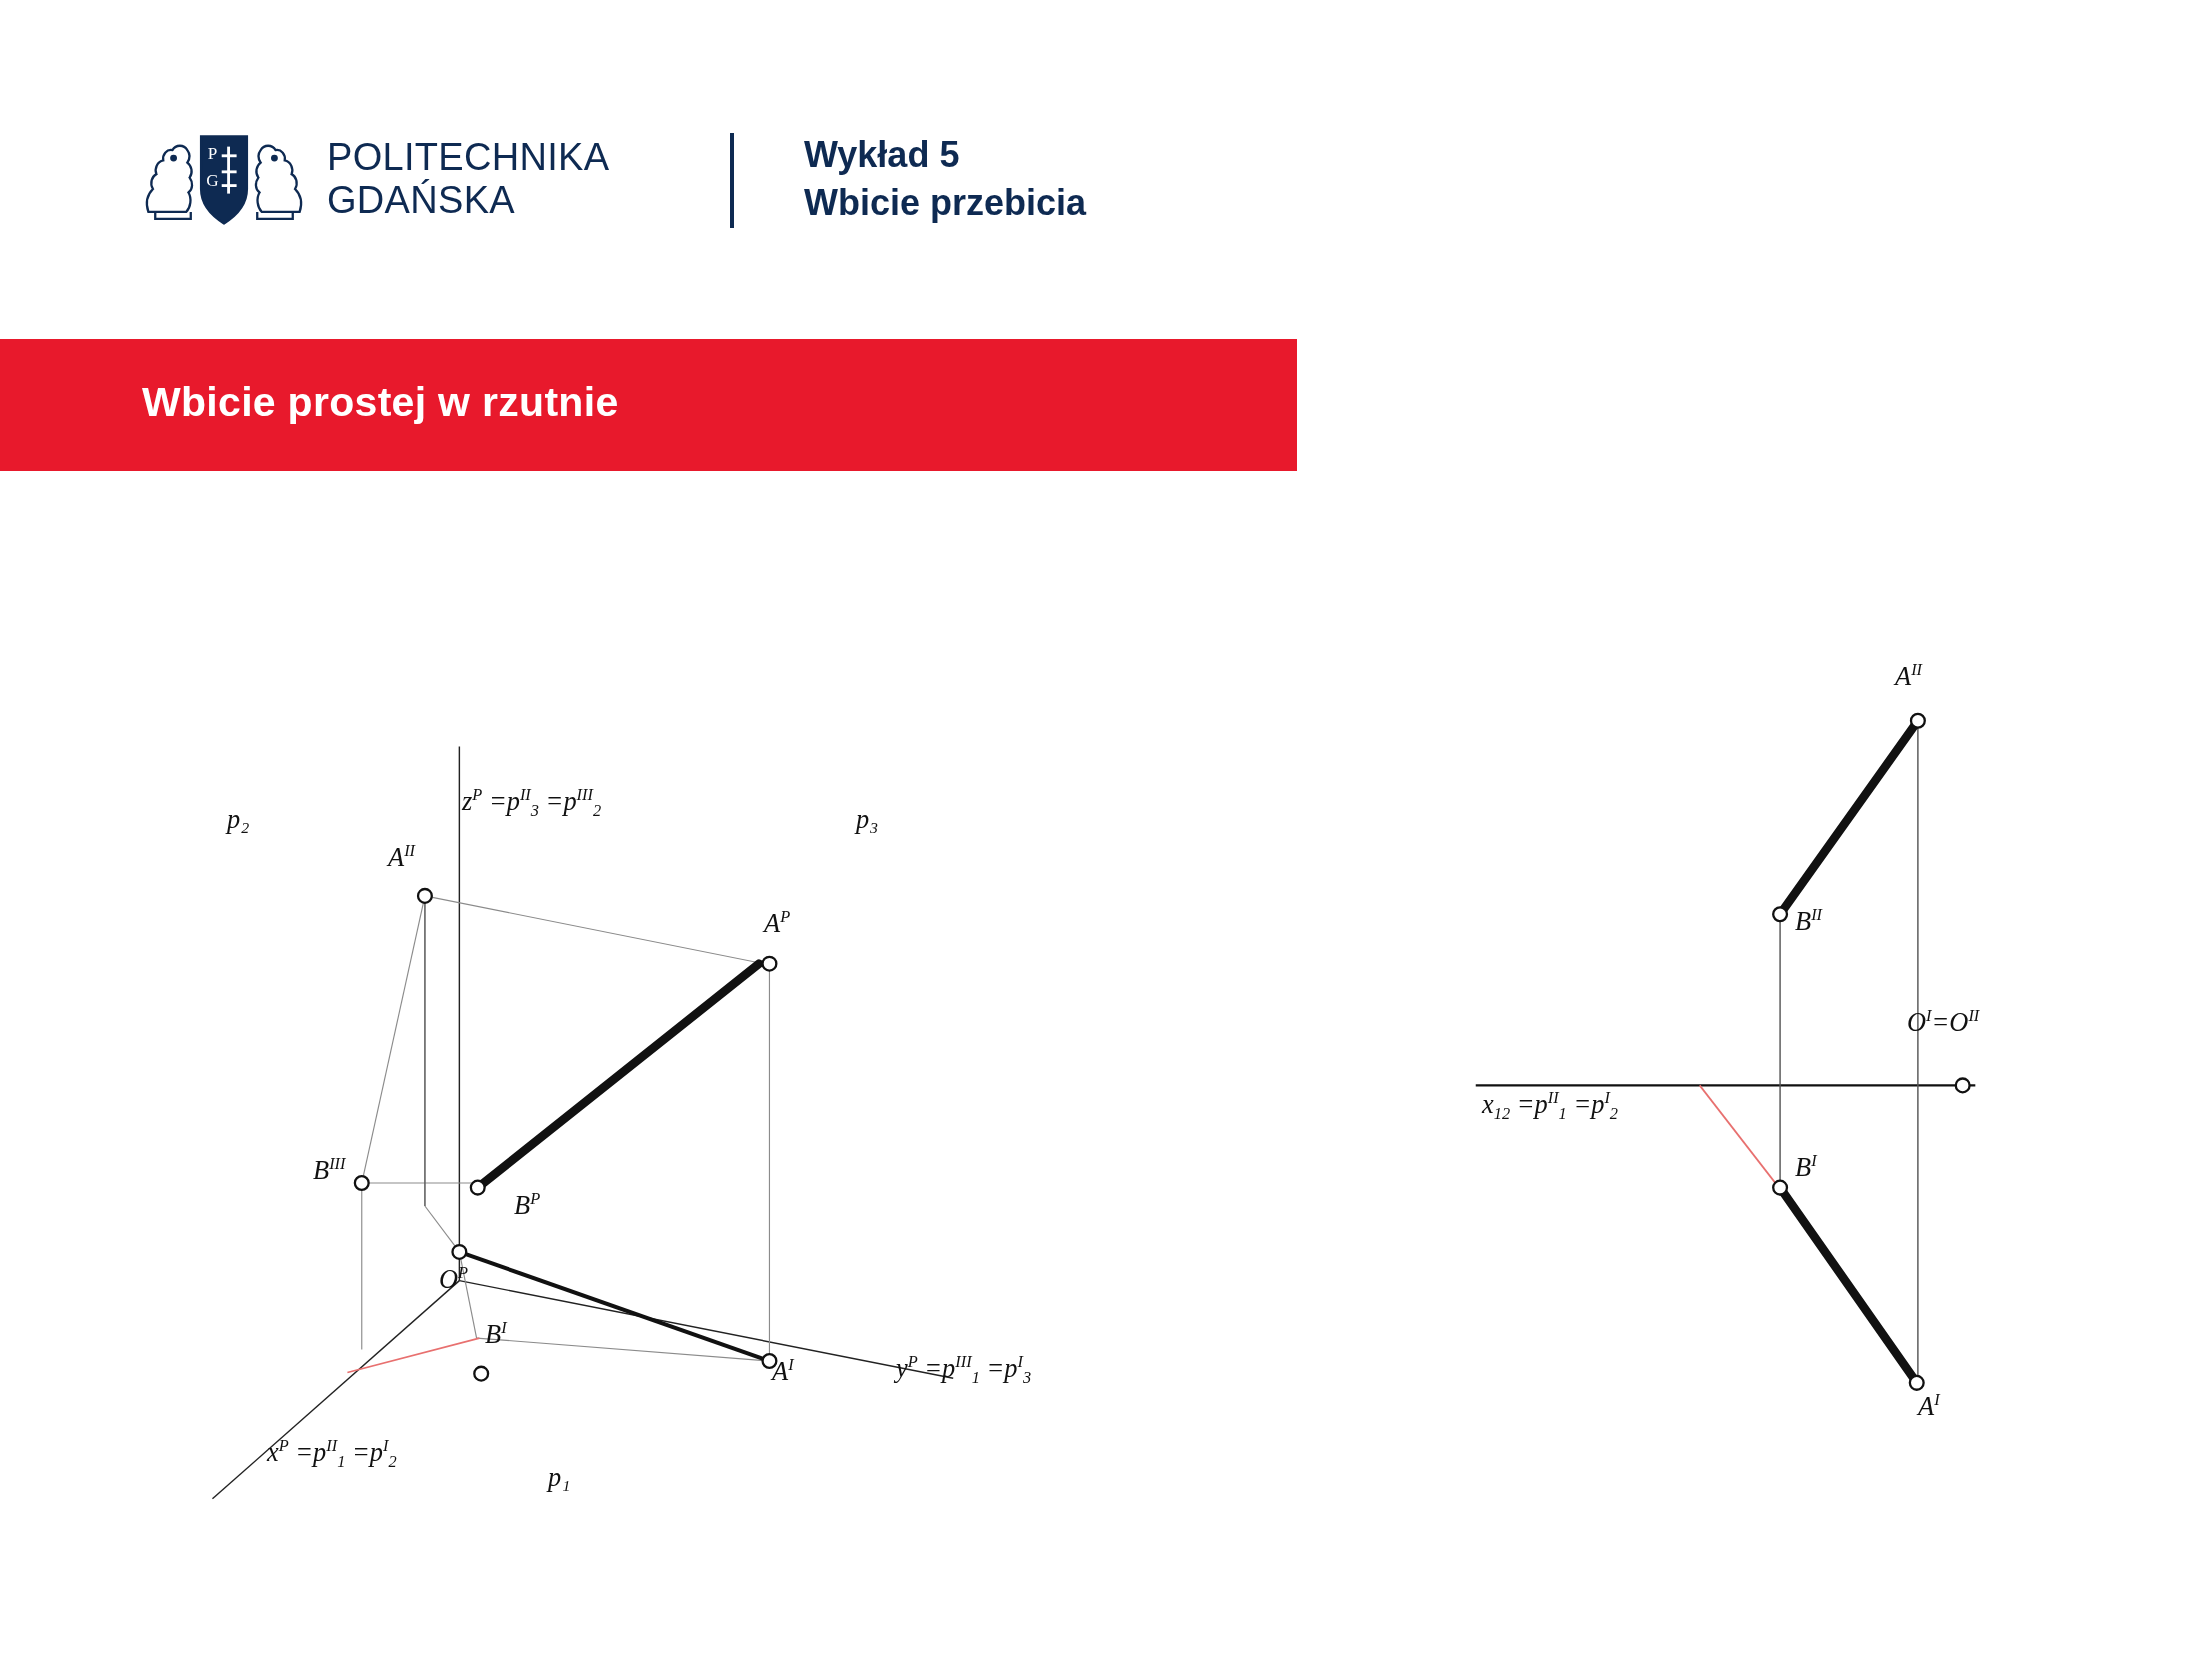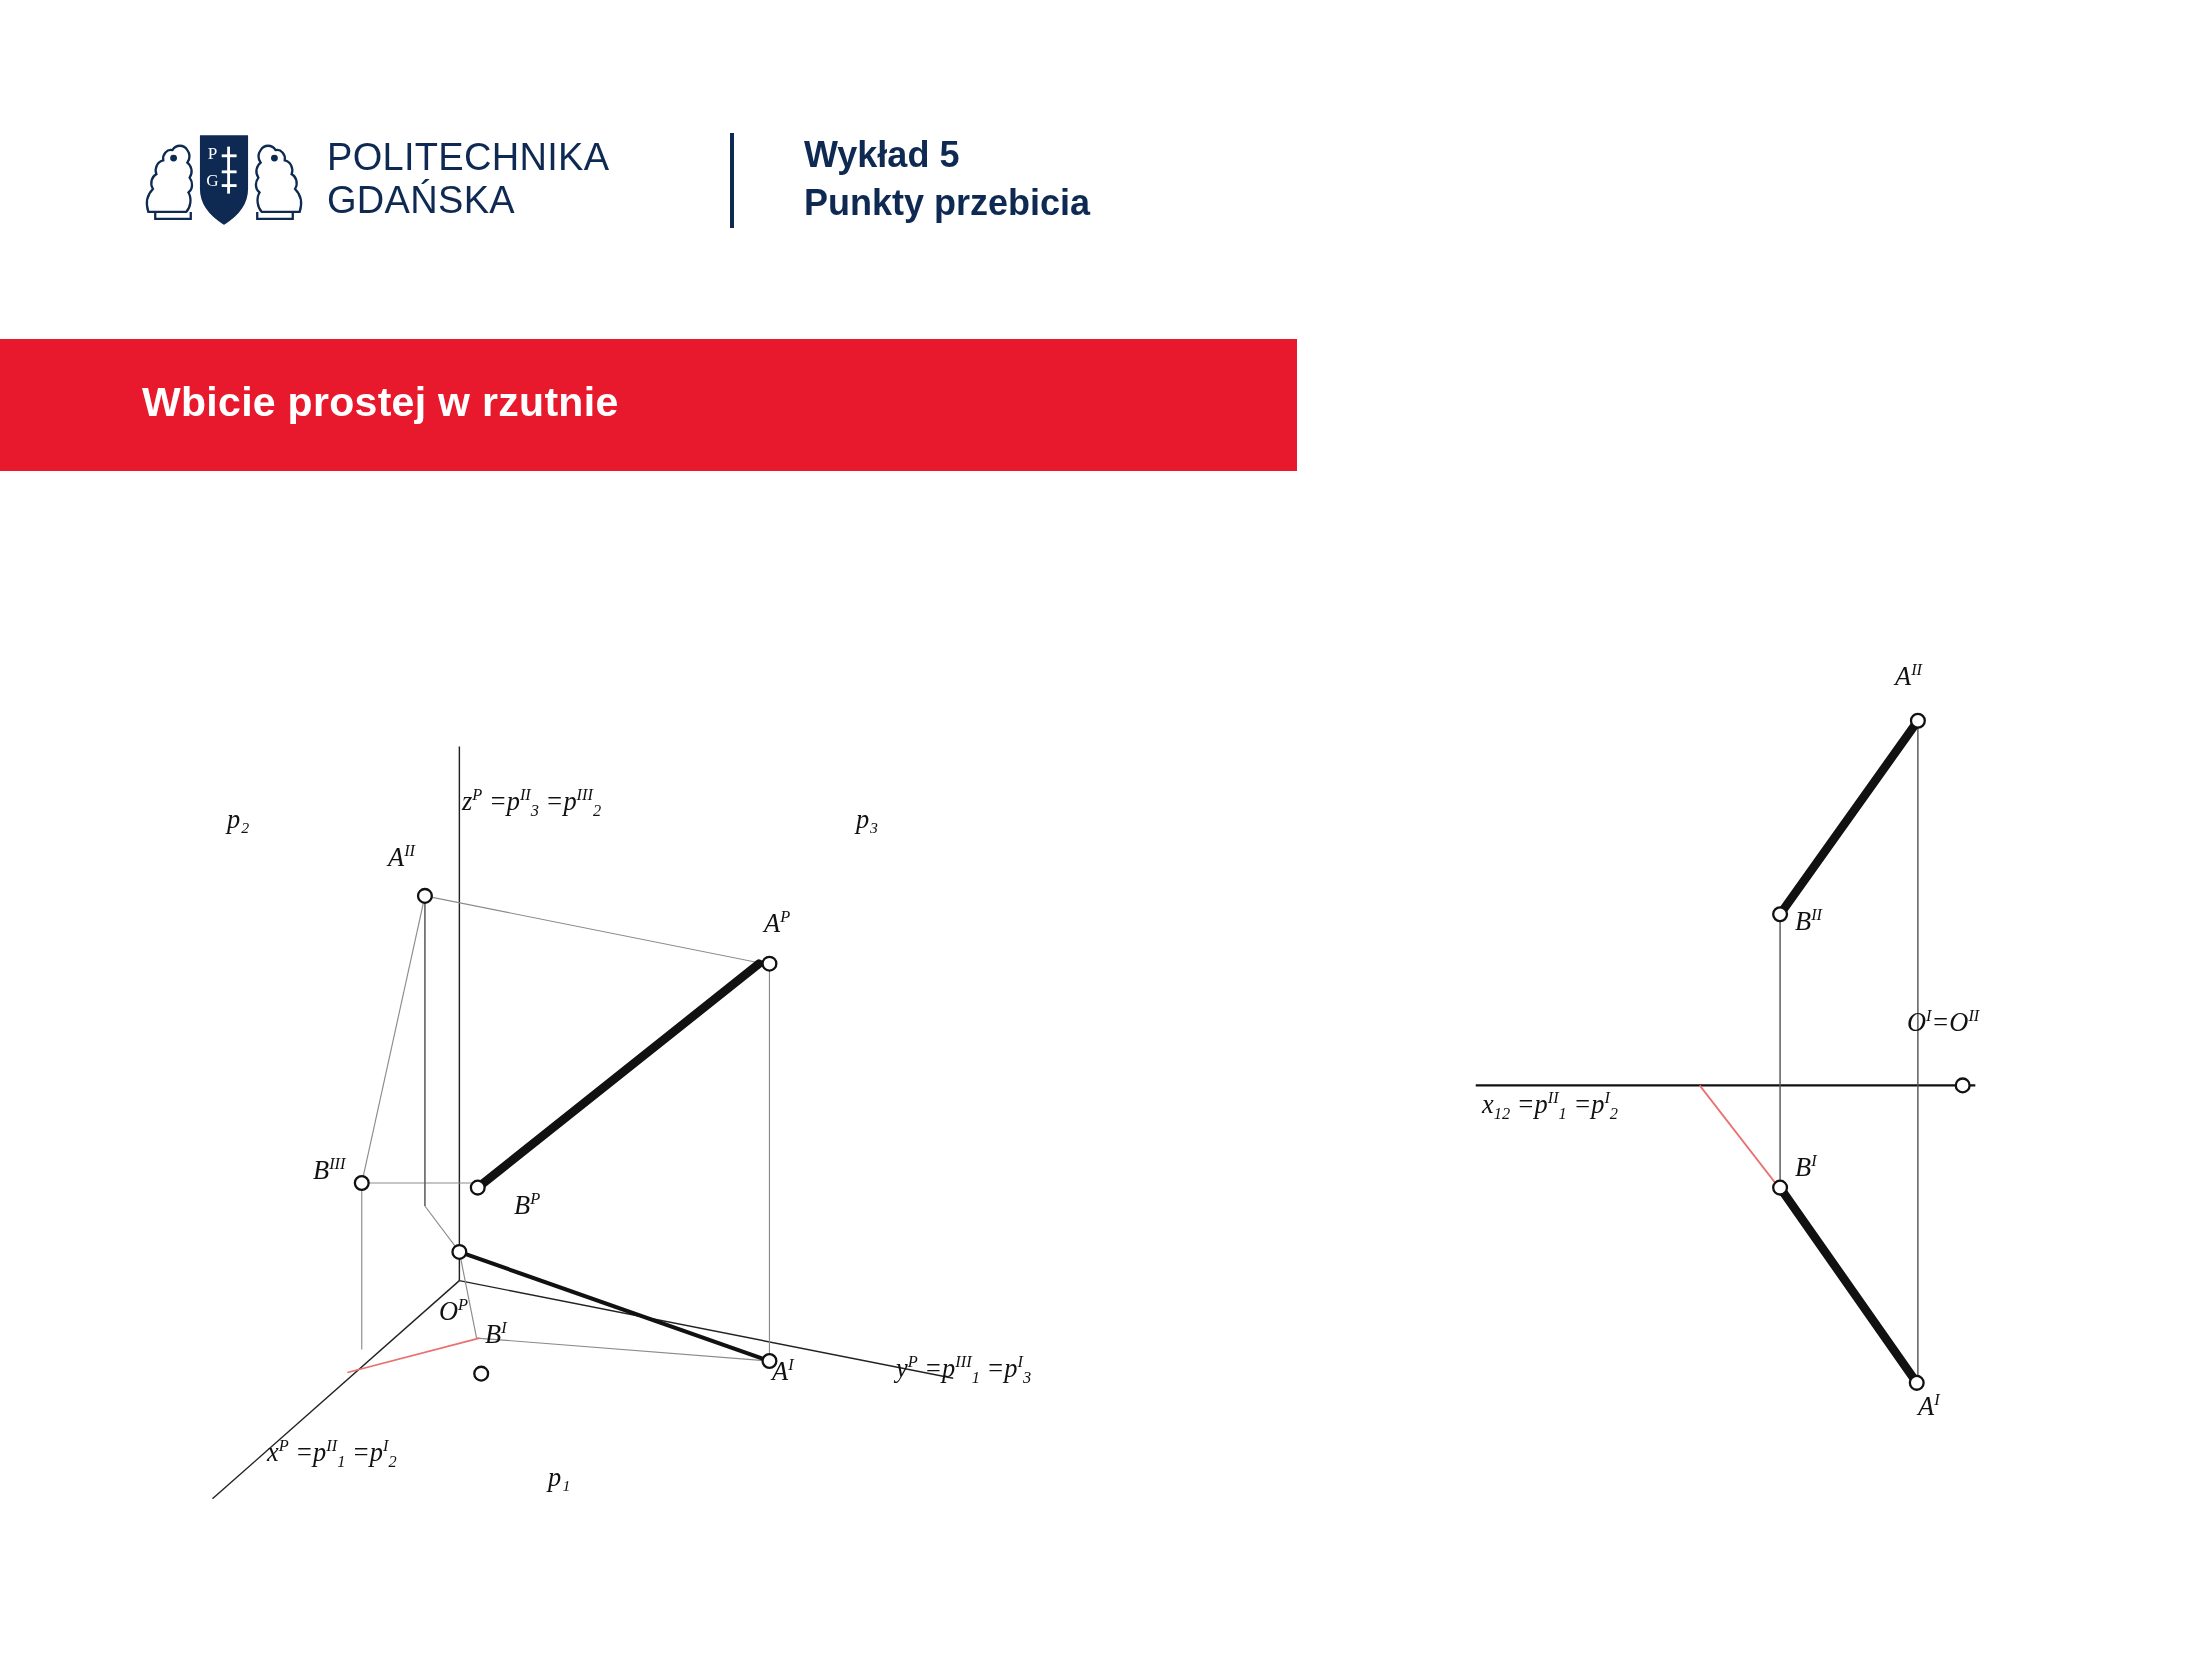--- a/index.html
+++ b/index.html
@@ -135,21 +135,21 @@
     <div class="logo-text">
       <div>POLITECHNIKA</div>
       <div>GDAŃSKA</div>
     </div>
   </div>
 
   <div class="header-divider"></div>
 
   <div class="header-title">
     <div>Wykład 5</div>
-    <div>Punkty przebicia</div>
+    <div>Wbicie przebicia</div>
   </div>
 </div>
 
 <div class="red-banner"></div>
 <div class="red-banner-text">Wbicie prostej w rzutnie</div>
 
 <svg class="canvas" viewBox="0 0 3840 2880" xmlns="http://www.w3.org/2000/svg">
 
   <g>
 
@@ -238,21 +238,21 @@
   y<sup>P</sup> =p<sup>III</sup><sub>1</sub> =p<sup>I</sup><sub>3</sub>
 </div>
 <div class="lbl" style="left:267px; top:1436px;">
   x<sup>P</sup> =p<sup>II</sup><sub>1</sub> =p<sup>I</sup><sub>2</sub>
 </div>
 
 <div class="lbl" style="left:388px; top:841px;">A<sup>II</sup></div>
 <div class="lbl" style="left:764px; top:907px;">A<sup>P</sup></div>
 <div class="lbl" style="left:313px; top:1154px;">B<sup>III</sup></div>
 <div class="lbl" style="left:514px; top:1189px;">B<sup>P</sup></div>
-<div class="lbl" style="left:439px; top:1263px;margin-top:32px;">O<sup>P</sup></div>
+<div class="lbl" style="left:439px; top:1263px;">O<sup>P</sup></div>
 <div class="lbl" style="left:485px; top:1318px;">B<sup>I</sup></div>
 <div class="lbl" style="left:772px; top:1355px;">A<sup>I</sup></div>
 
 <div class="lbl" style="left:1895px; top:660px;">A<sup>II</sup></div>
 <div class="lbl" style="left:1795px; top:893px;margin-top:12px;">B<sup>II</sup></div>
 <div class="lbl" style="left:1907px; top:983px;margin-top:23px;">O<sup>I</sup>=O<sup>II</sup></div>
 <div class="lbl" style="left:1482px; top:1088px;">
   x<sub>12</sub> =p<sup>II</sup><sub>1</sub> =p<sup>I</sup><sub>2</sub>
 </div>
 <div class="lbl" style="left:1795px; top:1151px;">B<sup>I</sup></div>

